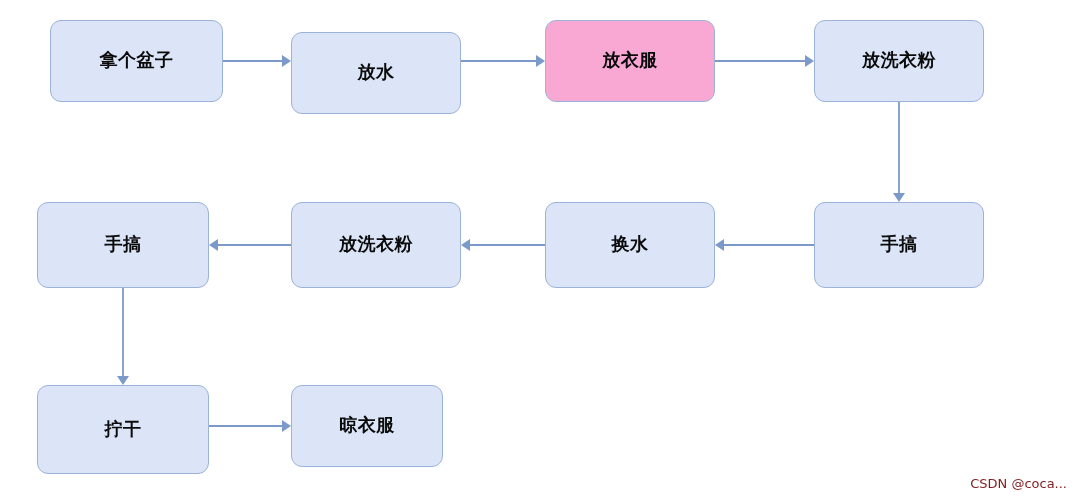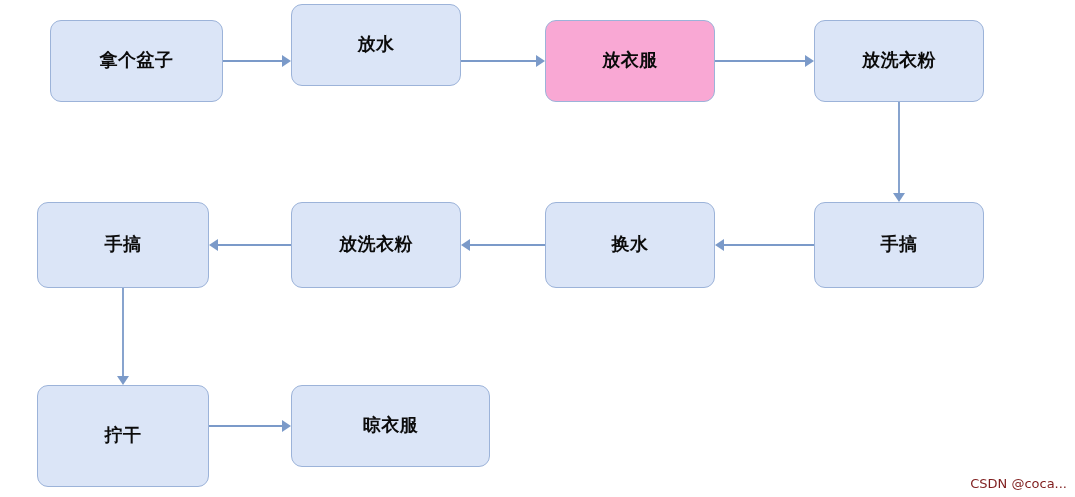--- a/index.html
+++ b/index.html
@@ -97,43 +97,43 @@
       <g>
         <line x1="209" y1="426" x2="282" y2="426" stroke="#7b9ac9" stroke-width="1.8"></line>
         <polygon points="291,426 282,420 282,432" fill="#7b9ac9"></polygon>
       </g>
     </svg>
 
   <div id="node-layer">
       <div class="node" style="left: 50px; top: 20px; width: 173px; height: 82px; background: rgb(219, 229, 247); border-color: rgb(156, 179, 217);">
         <span class="node-label" style="color: rgb(11, 11, 11);">拿个盆子</span>
       </div>
-      <div class="node" style="left: 291px; top: 4px; width: 170px; height: 82px; background: rgb(219, 229, 247); border-color: rgb(156, 179, 217);">
+      <div class="node" style="left: 291px; top: 32px; width: 170px; height: 82px; background: rgb(219, 229, 247); border-color: rgb(156, 179, 217);">
         <span class="node-label" style="color: rgb(11, 11, 11);">放水</span>
       </div>
       <div class="node" style="left: 545px; top: 20px; width: 170px; height: 82px; background: #f9a8d4; border-color: rgb(156, 179, 217);">
         <span class="node-label" style="color: rgb(11, 11, 11);">放衣服</span>
       </div>
       <div class="node" style="left: 814px; top: 20px; width: 170px; height: 82px; background: rgb(219, 229, 247); border-color: rgb(156, 179, 217);">
         <span class="node-label" style="color: rgb(11, 11, 11);">放洗衣粉</span>
       </div>
       <div class="node" style="left: 814px; top: 202px; width: 170px; height: 86px; background: rgb(219, 229, 247); border-color: rgb(156, 179, 217);">
         <span class="node-label" style="color: rgb(11, 11, 11);">手搞</span>
       </div>
       <div class="node" style="left: 545px; top: 202px; width: 170px; height: 86px; background: rgb(219, 229, 247); border-color: rgb(156, 179, 217);">
         <span class="node-label" style="color: rgb(11, 11, 11);">换水</span>
       </div>
       <div class="node" style="left: 291px; top: 202px; width: 170px; height: 86px; background: rgb(219, 229, 247); border-color: rgb(156, 179, 217);">
         <span class="node-label" style="color: rgb(11, 11, 11);">放洗衣粉</span>
       </div>
       <div class="node" style="left: 37px; top: 202px; width: 172px; height: 86px; background: rgb(219, 229, 247); border-color: rgb(156, 179, 217);">
         <span class="node-label" style="color: rgb(11, 11, 11);">手搞</span>
       </div>
-      <div class="node" style="left: 37px; top: 385px; width: 172px; height: 102px; background: rgb(219, 229, 247); border-color: rgb(156, 179, 217);">
+      <div class="node" style="left: 37px; top: 385px; width: 172px; height: 89px; background: rgb(219, 229, 247); border-color: rgb(156, 179, 217);">
         <span class="node-label" style="color: rgb(11, 11, 11);">拧干</span>
       </div>
-      <div class="node" style="left: 291px; top: 385px; width: 199px; height: 82px; background: rgb(219, 229, 247); border-color: rgb(156, 179, 217);">
+      <div class="node" style="left: 291px; top: 385px; width: 152px; height: 82px; background: rgb(219, 229, 247); border-color: rgb(156, 179, 217);">
         <span class="node-label" style="color: rgb(11, 11, 11);">晾衣服</span>
       </div>
     </div>
 
   <div id="watermark">CSDN @coca...</div>
 </div>
 
 </body></html>

